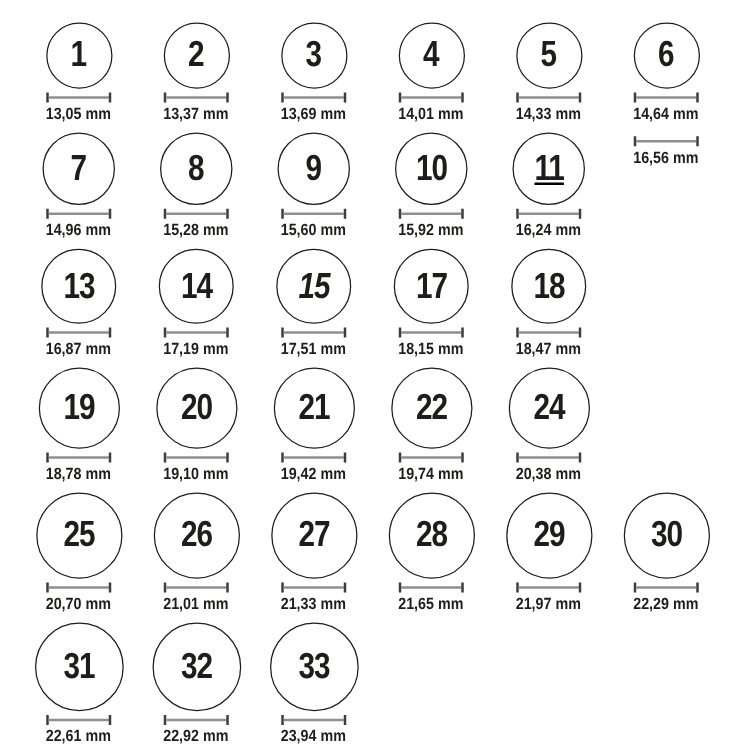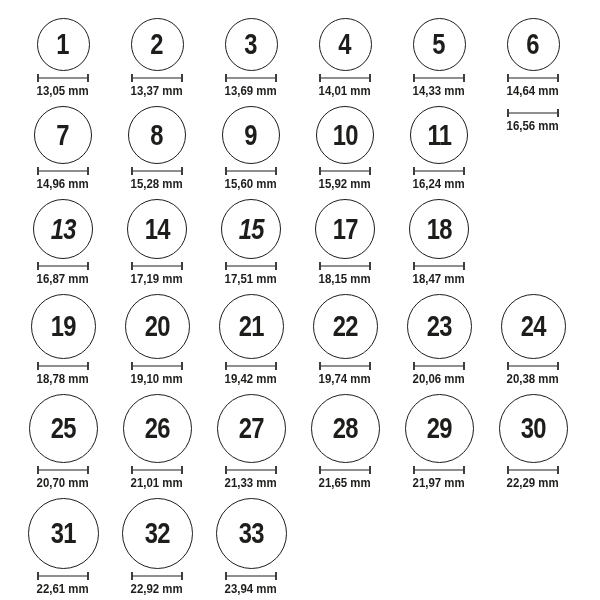--- a/index.html
+++ b/index.html
@@ -192,21 +192,21 @@
     </div>
     <div class="measure">
       <span class="tick"></span>
       <span class="bar"></span>
       <span class="tick"></span>
     </div>
     <div class="dlabel">15,92 mm</div>
   </div>
 
   <div class="cell">
-    <div class="circle" style="width: 58px; height: 58px;">
+    <div class="circle" style="width: 58px; height: 58px; text-decoration: underline;">
       <span class="num">11</span>
     </div>
     <div class="measure">
       <span class="tick"></span>
       <span class="bar"></span>
       <span class="tick"></span>
     </div>
     <div class="dlabel">16,24 mm</div>
   </div>
 
@@ -214,21 +214,21 @@
     <div class="measure">
       <span class="tick"></span>
       <span class="bar"></span>
       <span class="tick"></span>
     </div>
     <div class="dlabel">16,56 mm</div>
   </div>
 </div>
     <div class="row">
   <div class="cell">
-    <div class="circle" style="width: 60px; height: 60px; font-style: italic;">
+    <div class="circle" style="width: 60px; height: 60px;">
       <span class="num">13</span>
     </div>
     <div class="measure">
       <span class="tick"></span>
       <span class="bar"></span>
       <span class="tick"></span>
     </div>
     <div class="dlabel">16,87 mm</div>
   </div>
 
@@ -323,31 +323,20 @@
       <span class="num">22</span>
     </div>
     <div class="measure">
       <span class="tick"></span>
       <span class="bar"></span>
       <span class="tick"></span>
     </div>
     <div class="dlabel">19,74 mm</div>
   </div>
 
-  <div class="cell">
-    <div class="circle" style="width: 65px; height: 65px;">
-      <span class="num">23</span>
-    </div>
-    <div class="measure">
-      <span class="tick"></span>
-      <span class="bar"></span>
-      <span class="tick"></span>
-    </div>
-    <div class="dlabel">20,06 mm</div>
-  </div>
 
   <div class="cell">
     <div class="circle" style="width: 65px; height: 65px;">
       <span class="num">24</span>
     </div>
     <div class="measure">
       <span class="tick"></span>
       <span class="bar"></span>
       <span class="tick"></span>
     </div>

